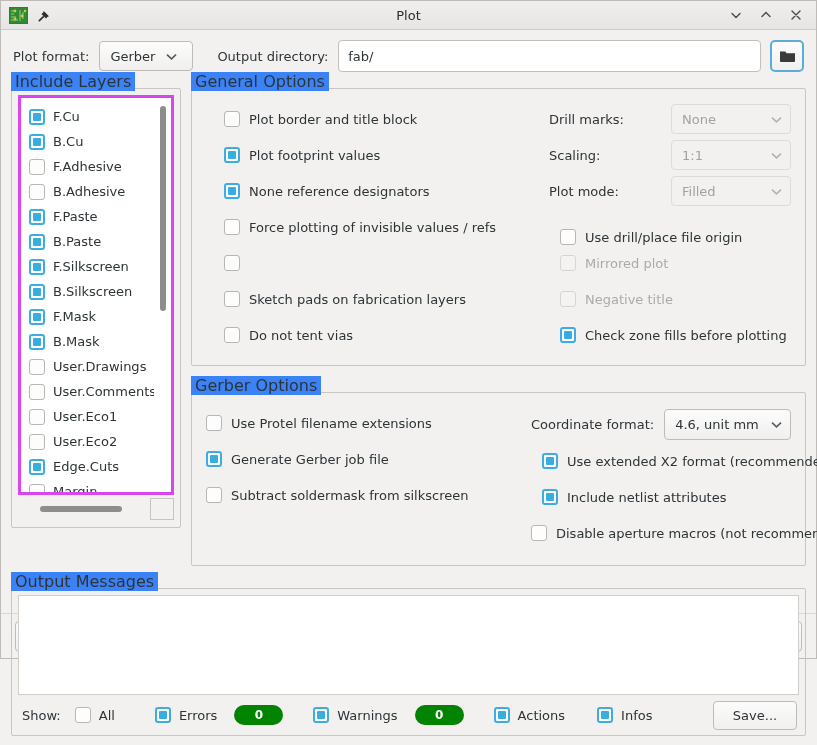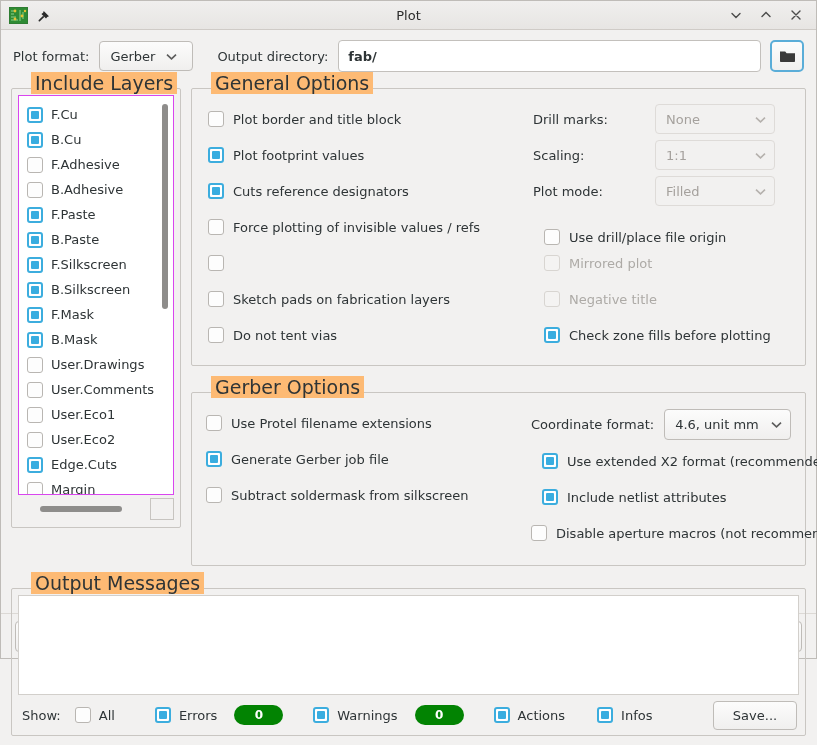--- a/index.html
+++ b/index.html
@@ -76,21 +76,20 @@
   .textfield {
     flex: 1;
     height: 32px;
     background: #ffffff;
     border: 1px solid #c3c0bc;
     border-radius: 4px;
     display: flex; align-items: center;
     padding: 0 9px;
     font-size: 13px; color: #2e3436;
     min-width: 0;
-    font-weight: bold;
   }
   .folderbtn {
     width: 34px; height: 32px;
     margin-left: 9px;
     border: 2px solid #5aadd8;
     border-radius: 5px;
     background: linear-gradient(#fcfcfc, #f1f0ef);
     display: flex; align-items: center; justify-content: center;
     cursor: default;
   }
@@ -100,39 +99,39 @@
     flex: 1;
     display: flex; flex-direction: column;
     padding: 0 10px;
     min-height: 0;
   }
   .cols { display: flex; gap: 10px; }
 
   
   .group { position: relative; }
   .group > .gtitle {
-    position: absolute; top: -8px; left: 20px;
-    background: #fdba74;
+    position: absolute; top: -8px; left: 0;
+    background: #3b82f6;
     padding: 0 4px;
-    font-size: 19px; color: #2e3436;
+    font-size: 16px; color: #2e3436;
     white-space: nowrap;
     z-index: 2;
   }
   .gbox {
     border: 1px solid #c9c6c2;
     border-radius: 2px;
     margin-top: 8px;
   }
 
   
   .layers-group { width: 170px; flex: none; }
   .layers-box { padding: 6px; height: 440px; display: flex; flex-direction: column; }
   .layers-inner {
     flex: 1;
-    border: 1px solid #d946ef;
+    border: 3px solid #d946ef;
     background: #ffffff;
     display: flex;
     min-height: 0;
     position: relative;
   }
   .layers-list {
     flex: 1;
     padding: 6px 0 0 8px;
     overflow: hidden;
     min-width: 0;
@@ -170,21 +169,21 @@
   }
   .corner-box {
     width: 24px; height: 22px; flex: none;
     border: 1px solid #c7c4c0; background: #f2f1f0;
     margin-left: 4px;
   }
 
   
   .rightcol { flex: 1; display: flex; flex-direction: column; gap: 18px; min-width: 0; }
 
-  .gen-box { padding: 12px 14px 12px 16px; }
+  .gen-box { padding: 12px 14px 12px 32px; }
   .gerber-box { padding: 12px 14px 14px 14px; }
 
   .opt-grid { display: flex; }
   .opt-left { width: 325px; flex: none; }
   .opt-right { flex: 1; min-width: 0; }
 
   .cbrow {
     display: flex; align-items: center;
     gap: 9px;
     height: 36px;
@@ -440,21 +439,21 @@
                 <div class="cbrow">
                     <span class="cb off"></span>
                     <span class="ctext">Plot border and title block</span>
                   </div>
                 <div class="cbrow">
                     <span class="cb on"></span>
                     <span class="ctext">Plot footprint values</span>
                   </div>
                 <div class="cbrow">
                     <span class="cb on"></span>
-                    <span class="ctext">Cuts reference designators</span>
+                    <span class="ctext">None reference designators</span>
                   </div>
                 <div class="cbrow">
                     <span class="cb off"></span>
                     <span class="ctext">Force plotting of invisible values / refs</span>
                   </div>
                 <div class="cbrow">
                     <span class="cb off"></span>
                   </div>
                 <div class="cbrow">
                     <span class="cb off"></span>

